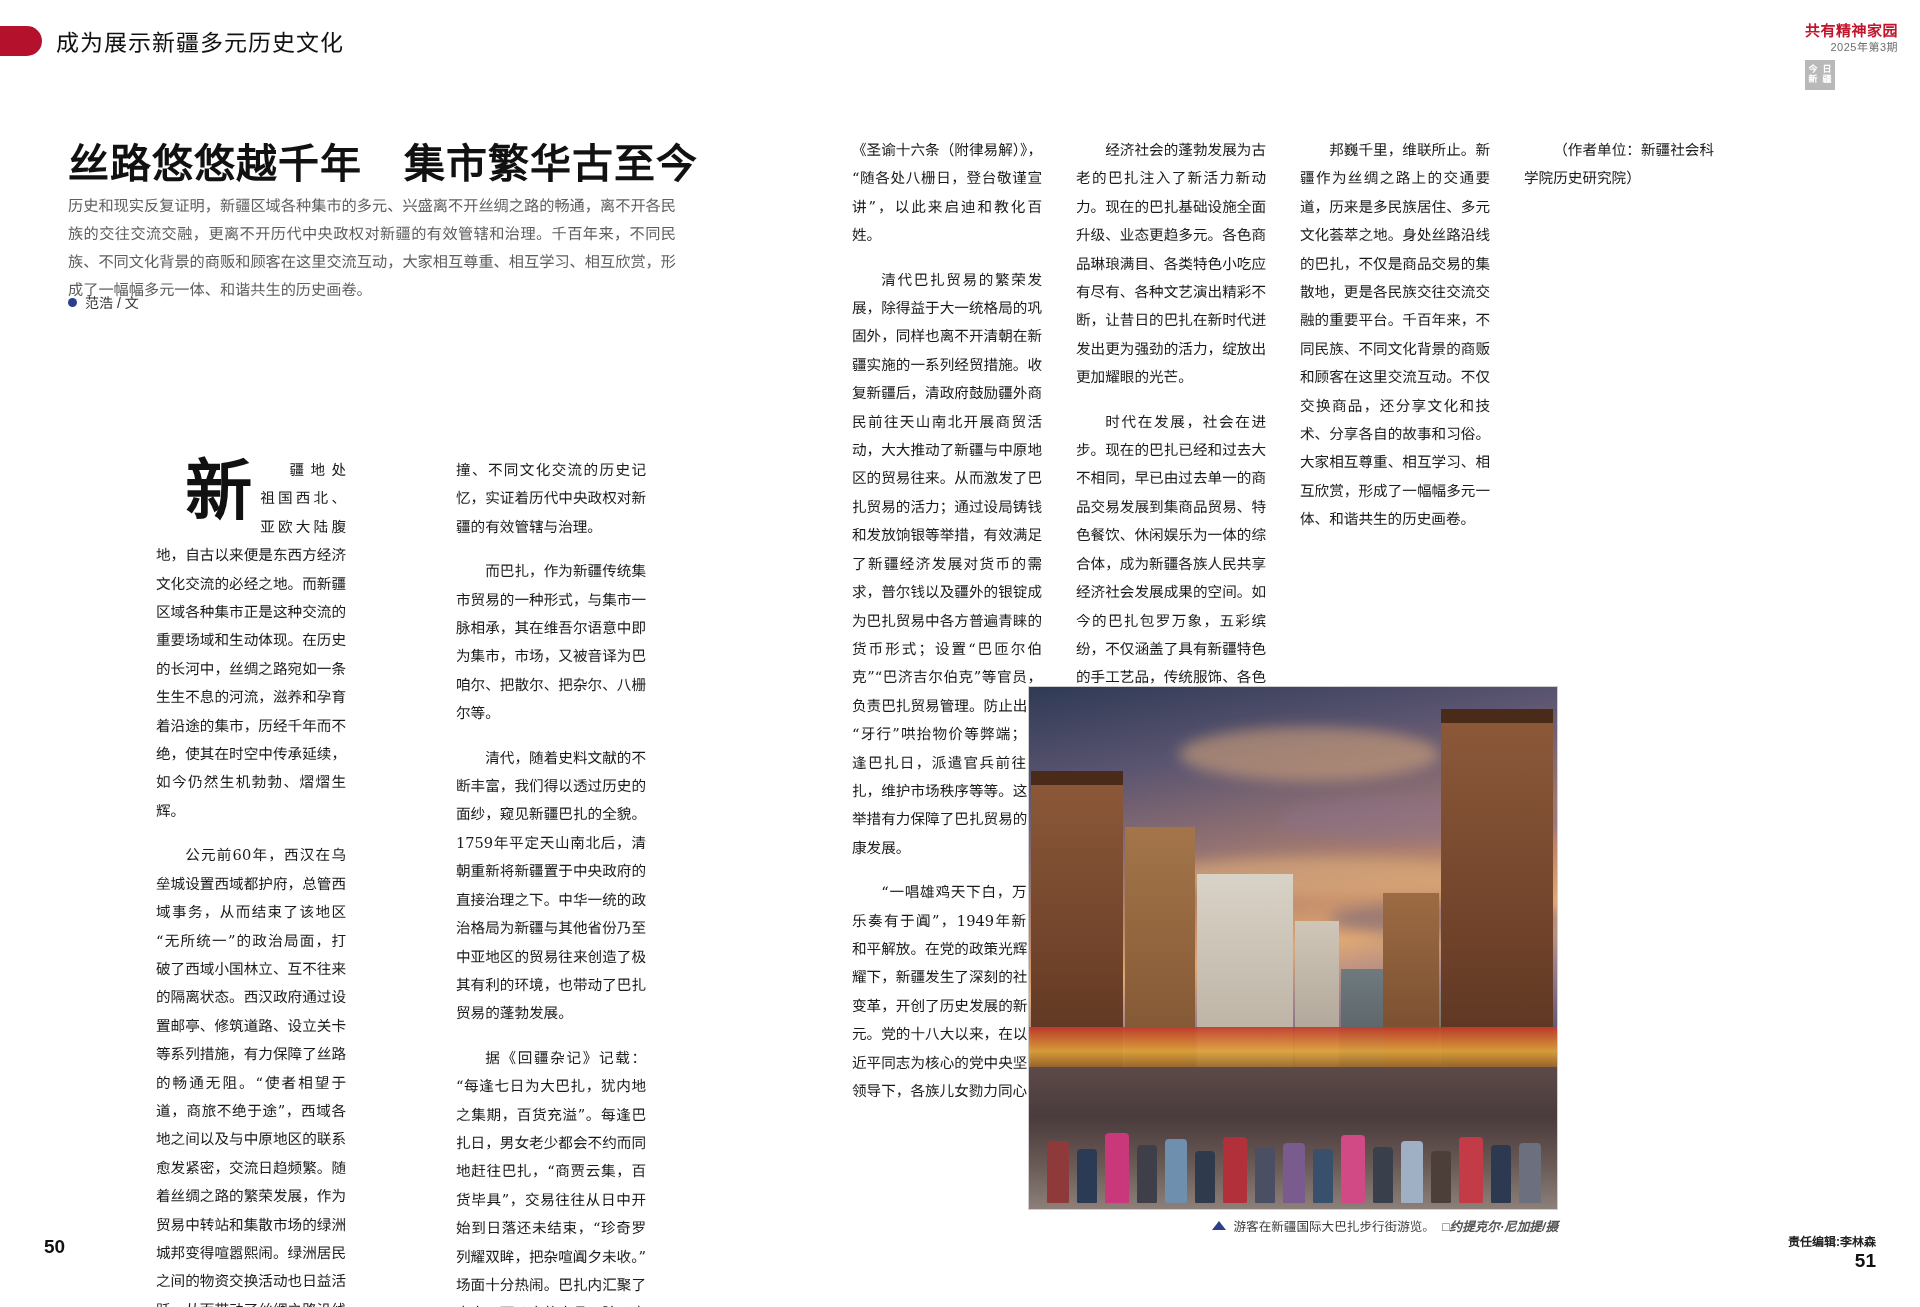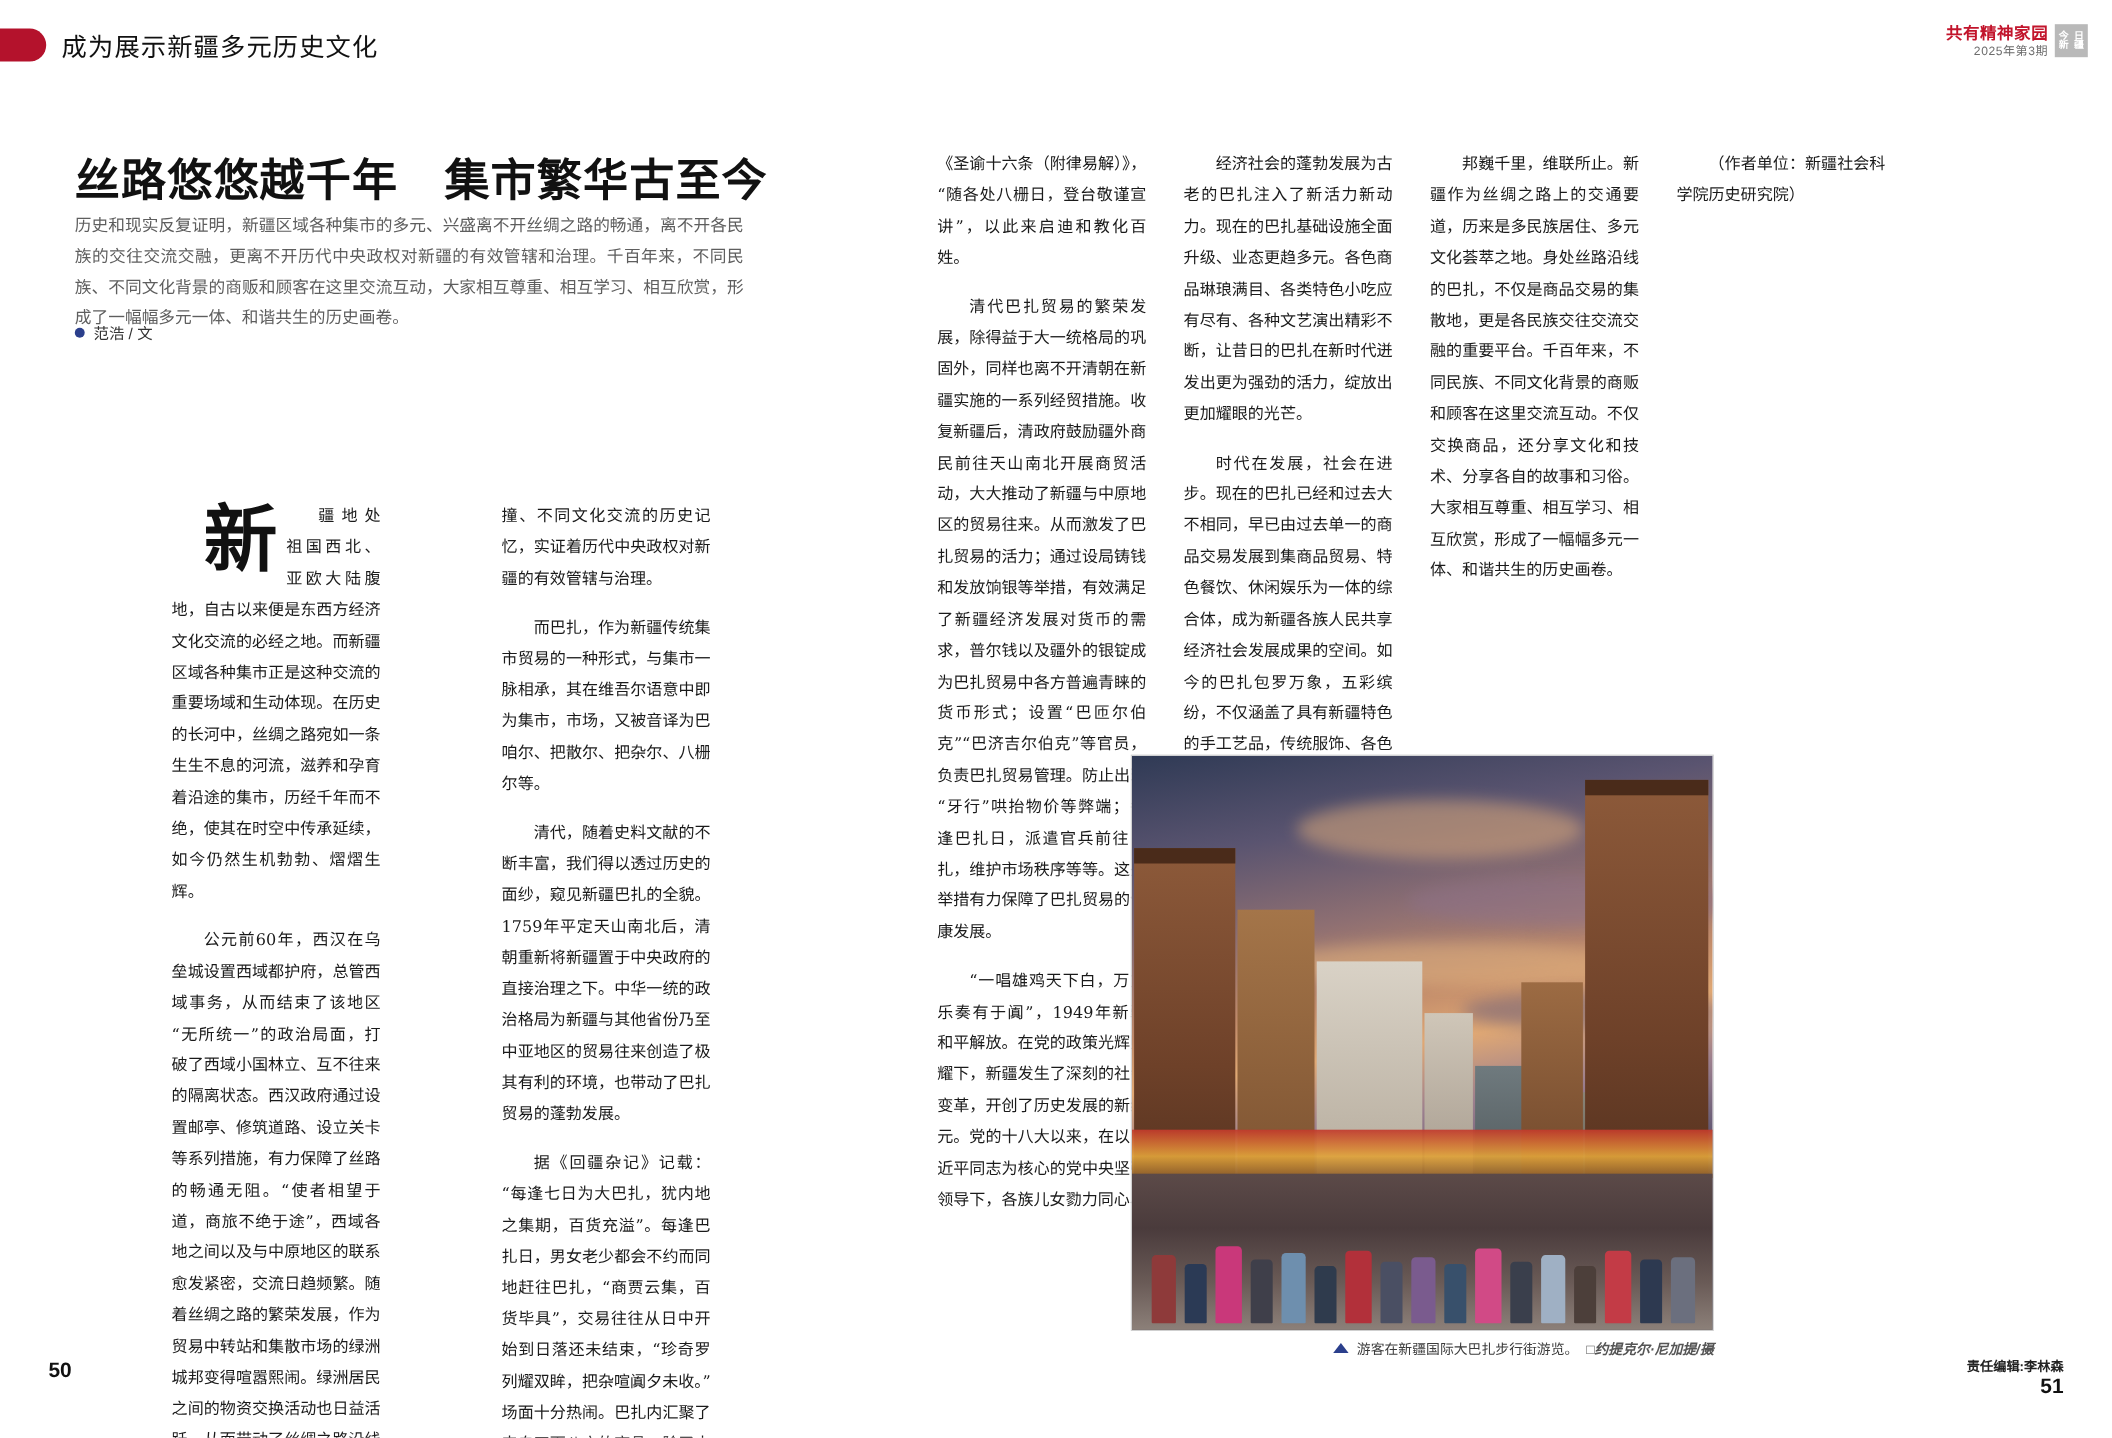--- a/index.html
+++ b/index.html
@@ -22,21 +22,21 @@
     background:#b4122c;border-radius:0 15px 15px 0;
   }
   .runhead-title{
     position:absolute;left:56px;top:-2px;
     font-family:"DejaVu Serif",serif;
     font-size:23px;letter-spacing:1px;color:#111;
     white-space:nowrap;
   }
   .brand{
     position:absolute;right:22px;top:-4px;
-    display:flex;align-items:flex-start;gap:6px;
+    display:flex;align-items:flex-start;gap:6px;flex-direction:column;
   }
   .brand-txt{text-align:right;line-height:1.15;}
   .brand-name{
     font-family:"Liberation Sans",sans-serif;
     font-weight:bold;font-size:15px;color:#c2152c;letter-spacing:.5px;
   }
   .brand-issue{
     font-family:"Liberation Sans",sans-serif;
     font-size:11px;color:#6d6d6d;letter-spacing:.5px;margin-top:2px;
   }

